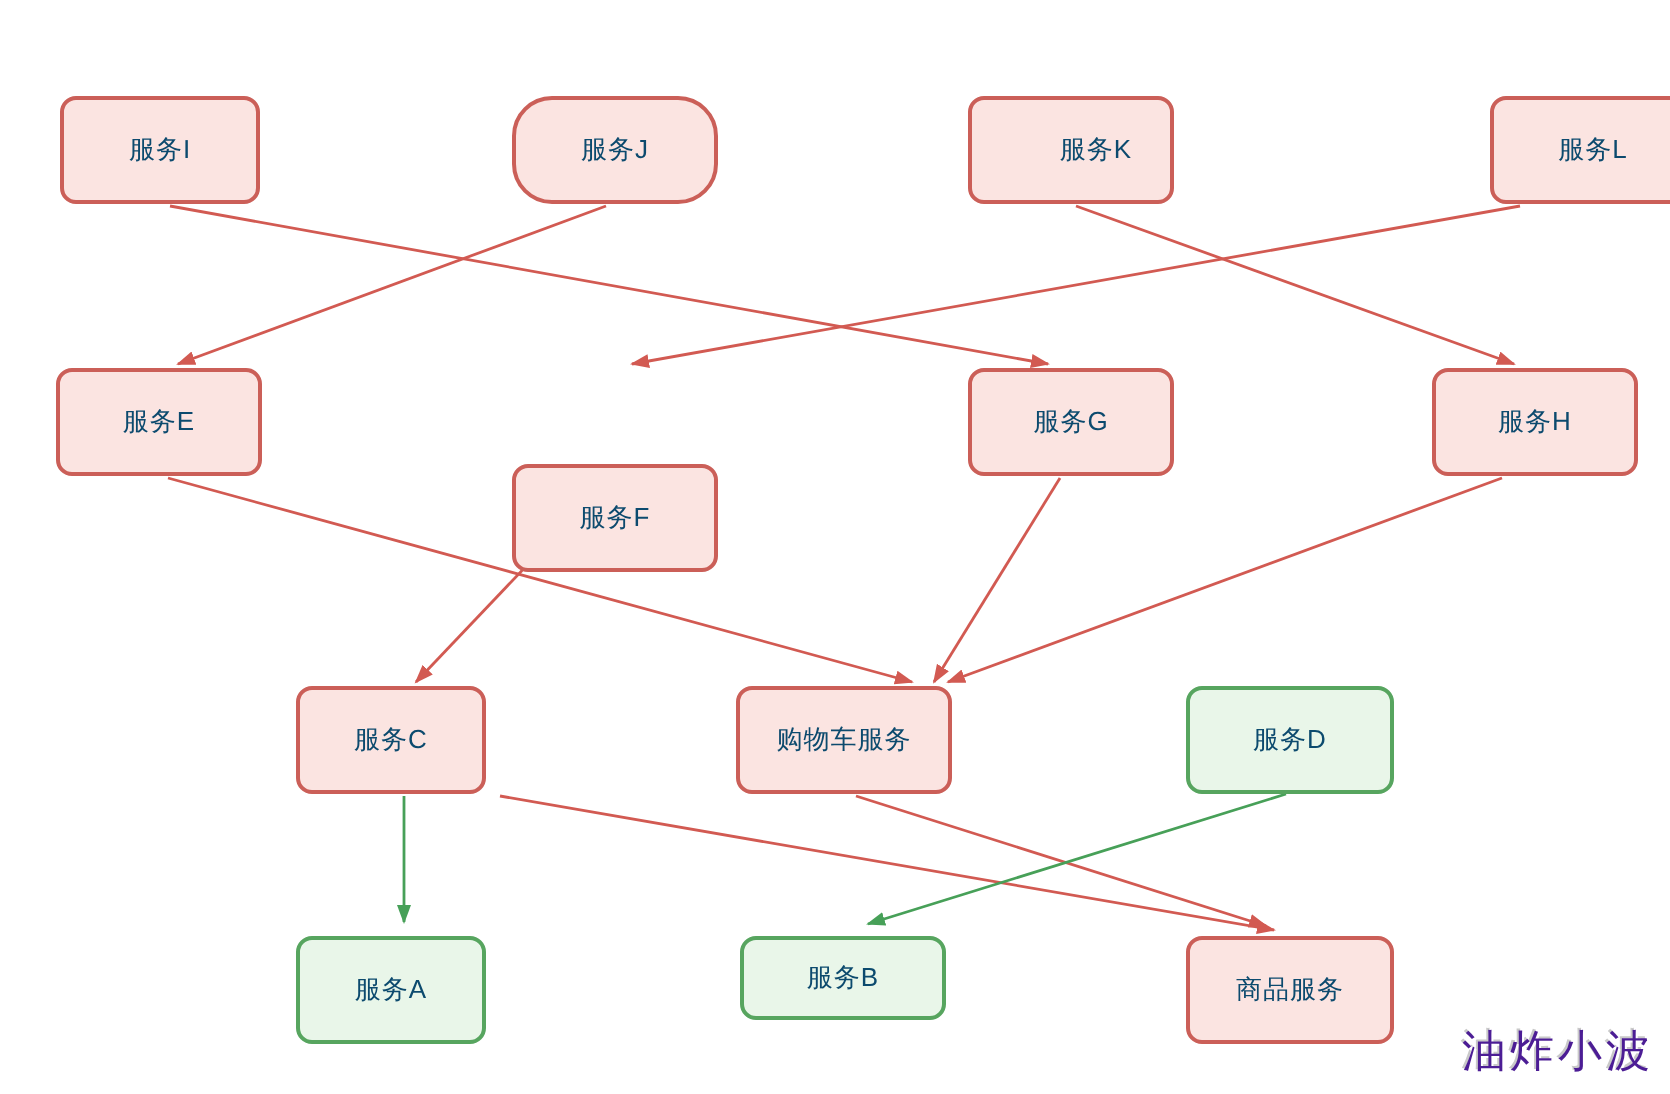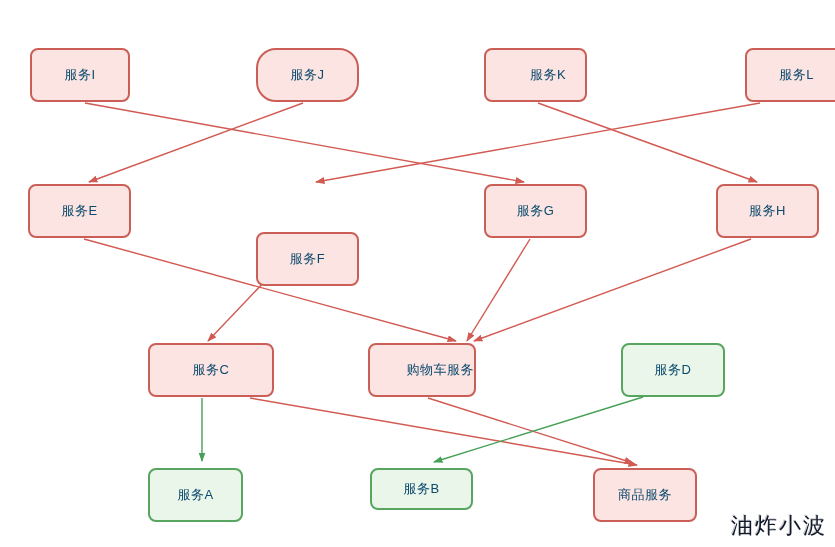--- a/index.html
+++ b/index.html
@@ -32,21 +32,21 @@
   }
   .node.pink  { background: #fbe4e1; border-color: #cb5f58; }
   .node.green { background: #e9f6e9; border-color: #57a55f; }
   .watermark {
     position: absolute;
     right: 8px;
     bottom: 6px;
     z-index: 3;
     font-size: 22px;
     letter-spacing: 2px;
-    color: #0f172a;
+    color: #4c1d95;
     text-shadow: 1px 1px 0 #ffffff, -1px -1px 0 #c9c9c9;
     user-select: none;
   }
 </style>
 </head>
 <body>
 
 <div id="canvas">
   <svg id="edges-layer" xmlns="http://www.w3.org/2000/svg">
     <defs>
@@ -91,27 +91,27 @@
       </div>
       <div class="node pink" style="left: 256px; top: 184px; width: 103px; height: 54px; margin-top: 48px;">
         <span>服务F</span>
       </div>
       <div class="node pink" style="left: 484px; top: 184px; width: 103px; height: 54px;">
         <span>服务G</span>
       </div>
       <div class="node pink" style="left: 716px; top: 184px; width: 103px; height: 54px;">
         <span>服务H</span>
       </div>
-      <div class="node pink" style="left: 148px; top: 343px; width: 126px; height: 54px;">
+      <div class="node pink" style="left: 148px; top: 343px; width: 95px; height: 54px;">
         <span>服务C</span>
       </div>
-      <div class="node pink" style="left: 368px; top: 343px; width: 108px; height: 54px; justify-content: flex-end;">
+      <div class="node pink" style="left: 368px; top: 343px; width: 108px; height: 54px;">
         <span>购物车服务</span>
       </div>
-      <div class="node green" style="left: 593px; top: 343px; width: 104px; height: 54px; margin-left: 28px;">
+      <div class="node green" style="left: 593px; top: 343px; width: 104px; height: 54px;">
         <span>服务D</span>
       </div>
       <div class="node green" style="left: 148px; top: 468px; width: 95px; height: 54px;">
         <span>服务A</span>
       </div>
       <div class="node green" style="left: 370px; top: 468px; width: 103px; height: 42px;">
         <span>服务B</span>
       </div>
       <div class="node pink" style="left: 593px; top: 468px; width: 104px; height: 54px;">
         <span>商品服务</span>

